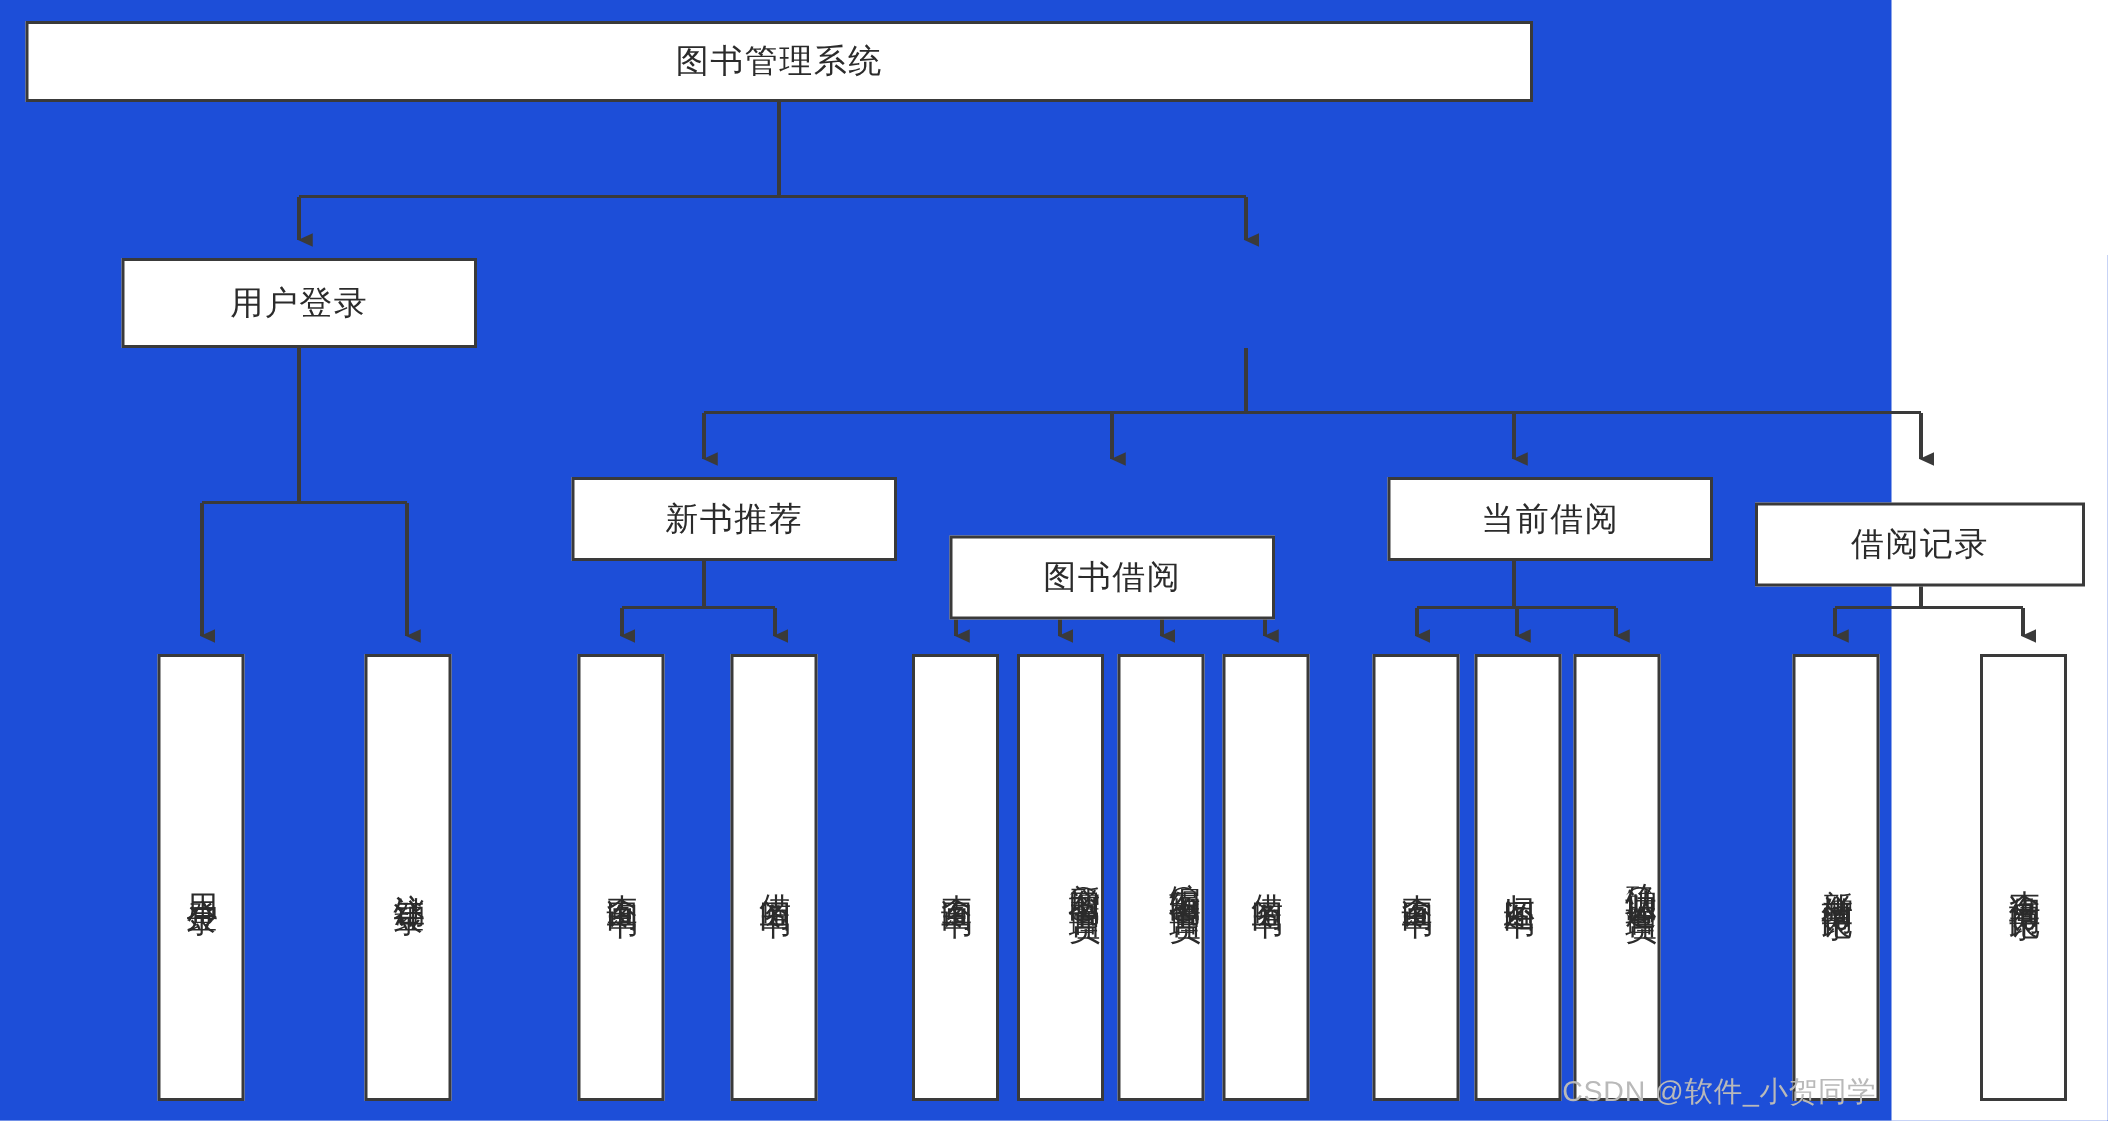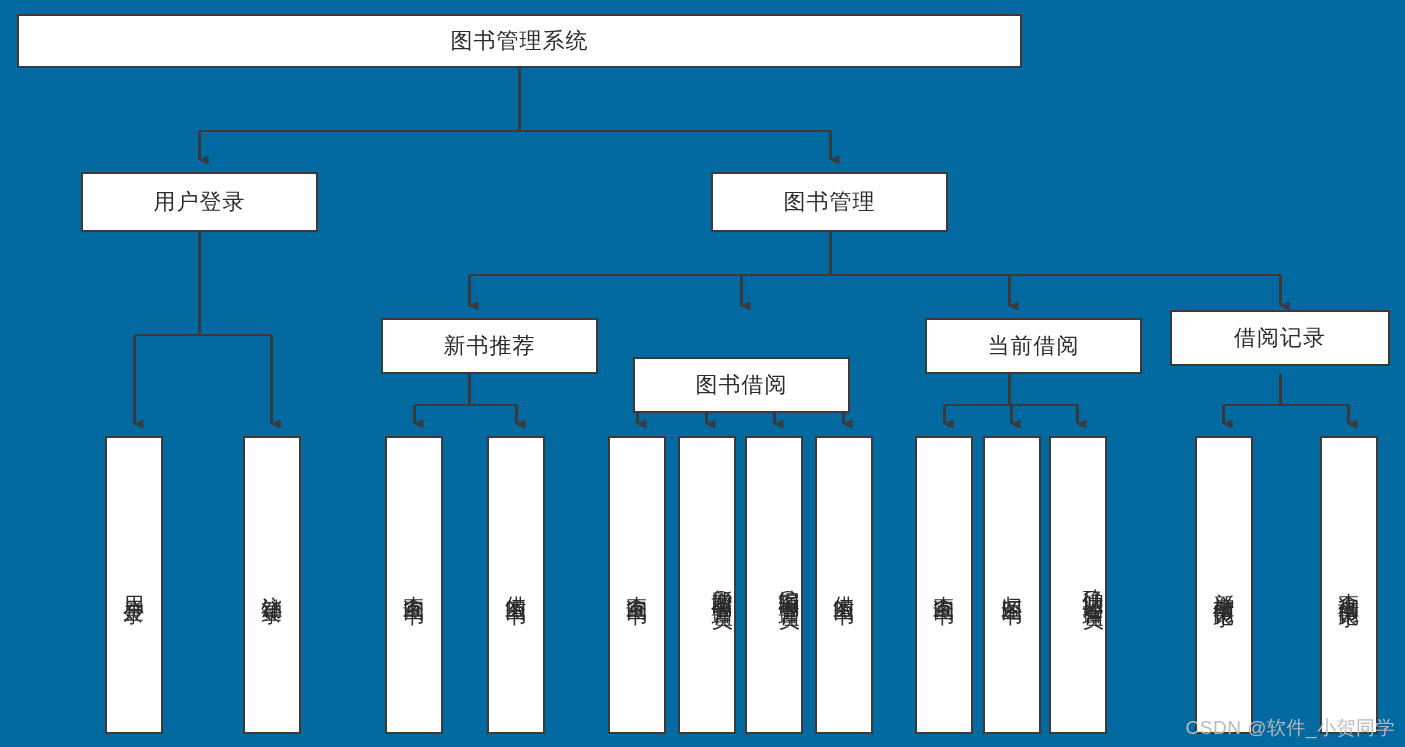--- a/index.html
+++ b/index.html
@@ -9,23 +9,23 @@
   }
   body {
     width: 1405px;
     height: 747px;
     font-family: "Liberation Sans", "DejaVu Sans", sans-serif;
     overflow: hidden;
     position: relative;
   }
   #diagram-root {
     position: relative;
-    width: 1405px;
+    width: 1261px;
     height: 747px;
-    background: #0369a1;
+    background: #1d4ed8;
   }
   svg.connectors {
     position: absolute;
     left: 0;
     top: 0;
     width: 1405px;
     height: 747px;
     pointer-events: none;
   }
   .node {
@@ -127,34 +127,31 @@
     </g>
   </svg>
 
   <div class="node h" style="left:17px; top:14px; width:1005px; height:54px;">
     <span class="node-label">图书管理系统</span>
   </div>
 
   <div class="node h" style="left:81px; top:172px; width:237px; height:60px;">
     <span class="node-label">用户登录</span>
   </div>
-  <div class="node h" style="left:711px; top:172px; width:237px; height:60px;">
-    <span class="node-label">图书管理</span>
-  </div>
 
   <div class="node h" style="left:381px; top:318px; width:217px; height:56px;">
     <span class="node-label">新书推荐</span>
   </div>
   <div class="node h" style="left:633px; top:318px; width:217px; height:56px;margin-top:39px;">
     <span class="node-label">图书借阅</span>
   </div>
   <div class="node h" style="left:901px; top:318px; width:217px; height:56px;margin-left:24px;">
     <span class="node-label">当前借阅</span>
   </div>
-  <div class="node h" style="left:1170px; top:310px; width:220px; height:56px;">
+  <div class="node h" style="left:1170px; top:335px; width:220px; height:56px;">
     <span class="node-label">借阅记录</span>
   </div>
 
   <div class="node v" style="left:105px; top:436px; width:58px; height:298px; align-items:center;">
     <span class="node-label">用户登录</span>
   </div>
   <div class="node v" style="left:243px; top:436px; width:58px; height:298px; align-items:center;">
     <span class="node-label">注销登录</span>
   </div>
 

